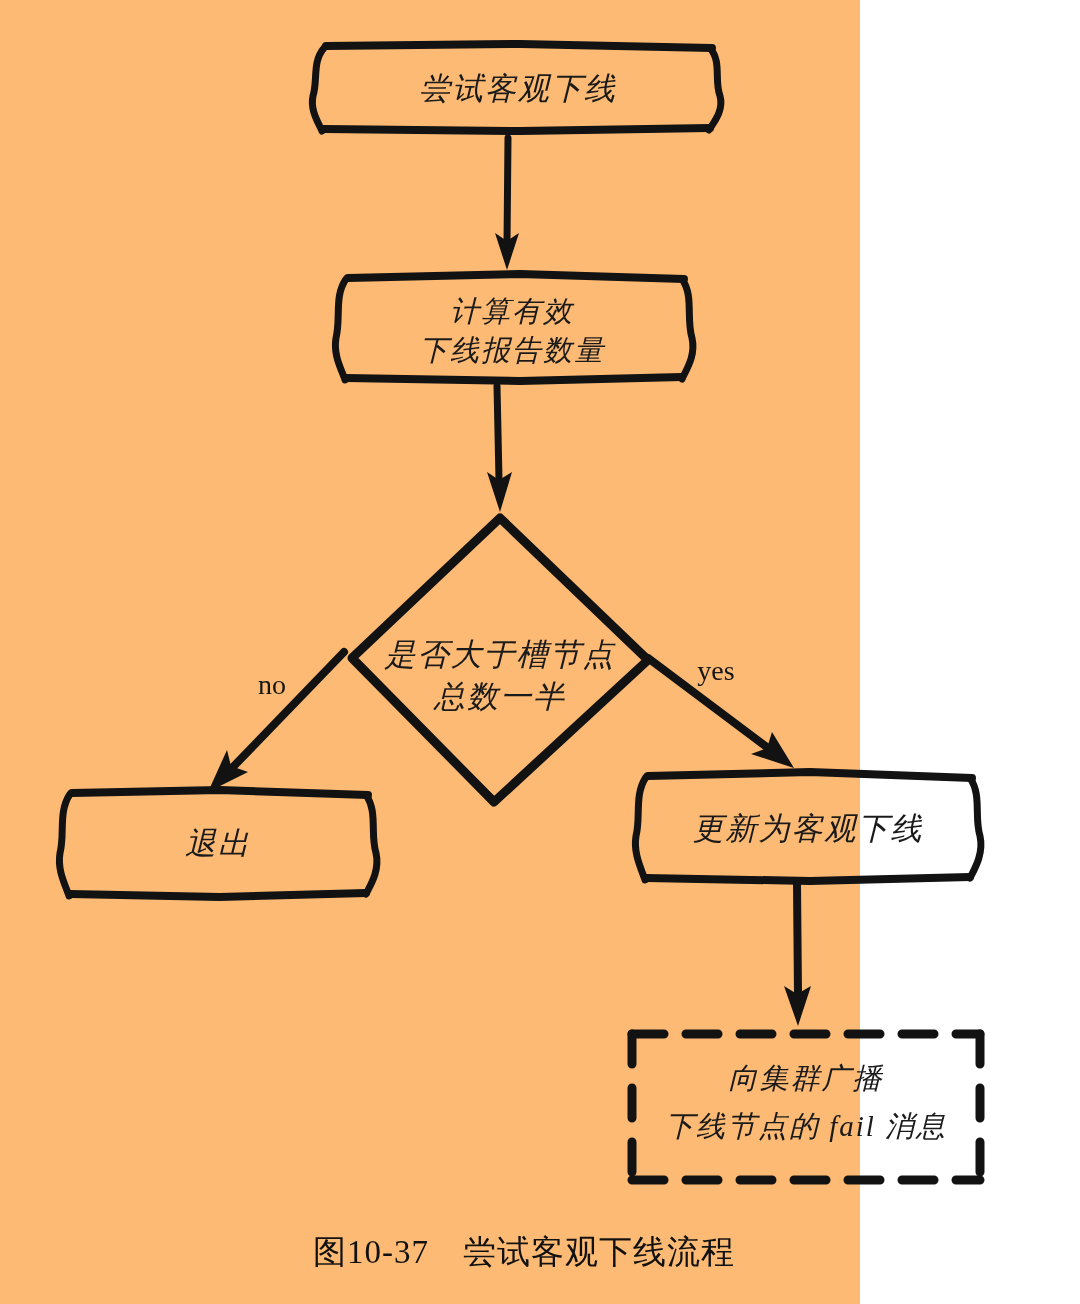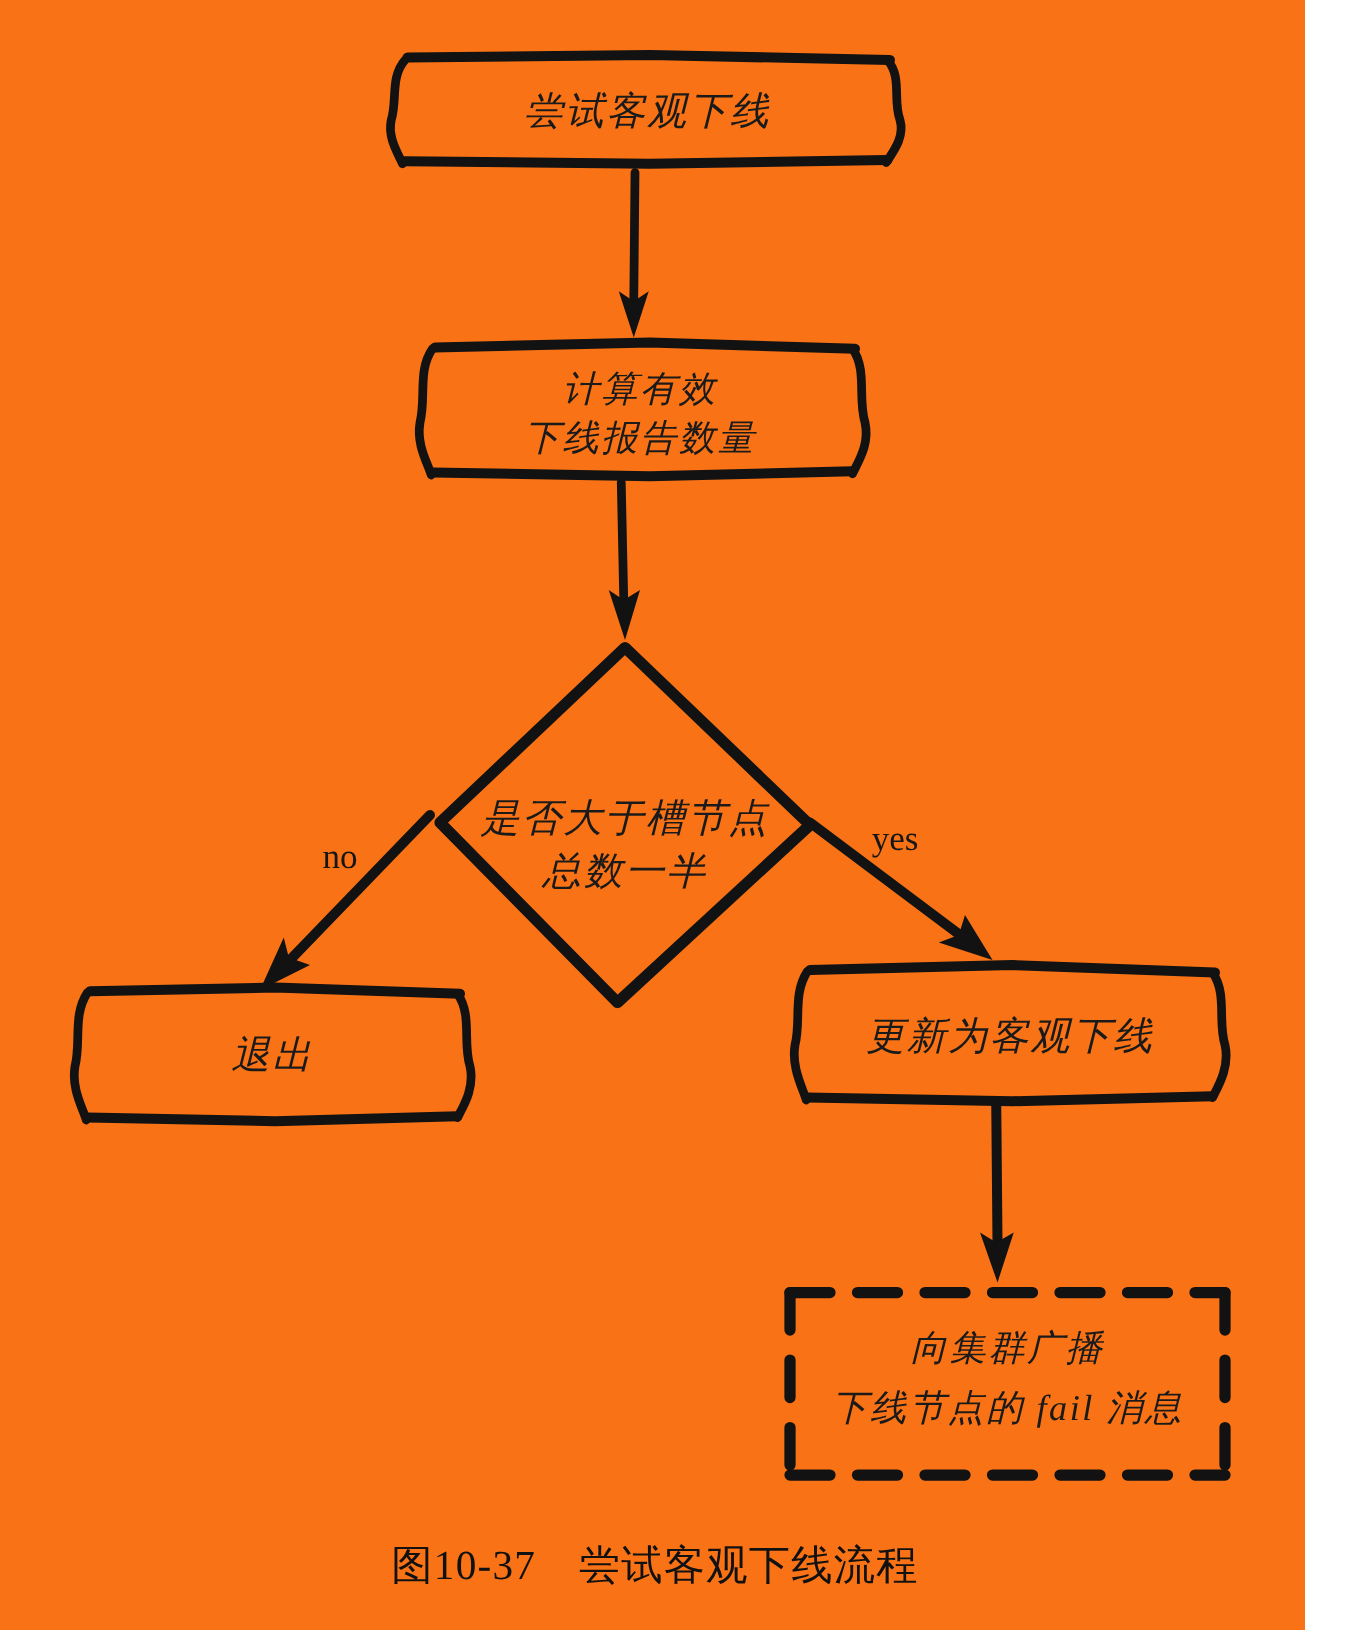--- a/index.html
+++ b/index.html
@@ -10,23 +10,23 @@
   }
   body {
     width: 1080px;
     height: 1304px;
     font-family: "Liberation Serif", "DejaVu Serif", serif;
     overflow: hidden;
     position: relative;
   }
   #figure-root {
     position: relative;
-    width: 1044px;
+    width: 860px;
     height: 1304px;
-    background: #f97316;
+    background: #fdba74;
   }
   svg#flow-svg {
     position: absolute;
     left: 0;
     top: 0;
     width: 1080px;
     height: 1304px;
     display: block;
   }
   .node-text {

